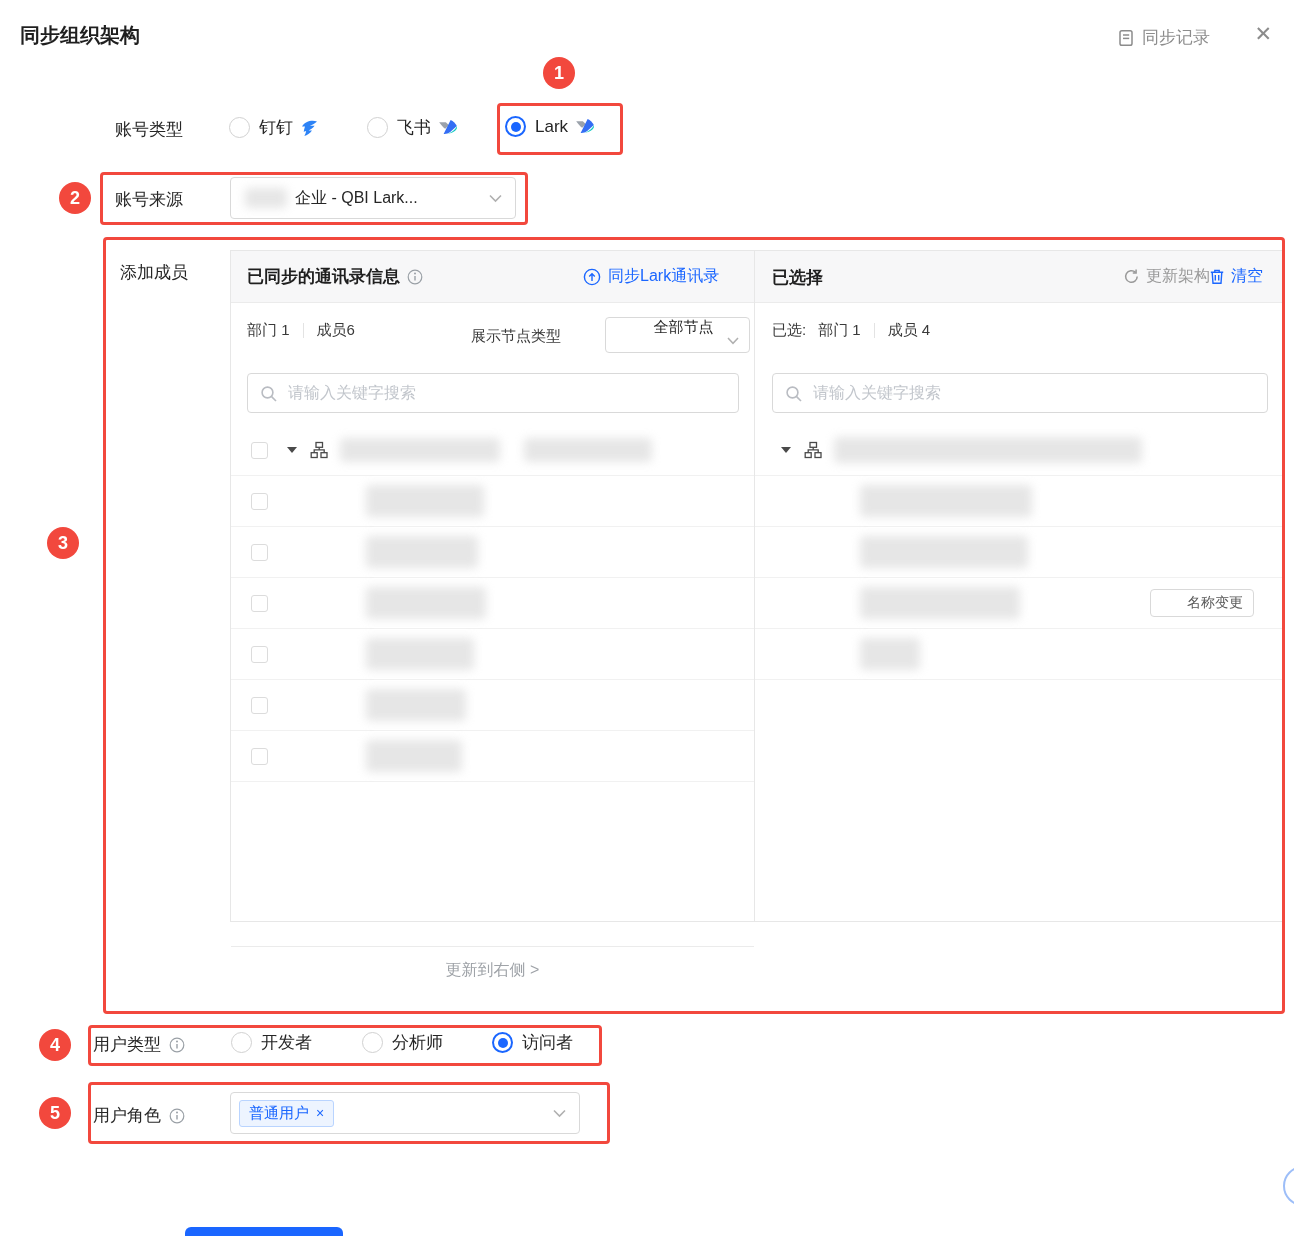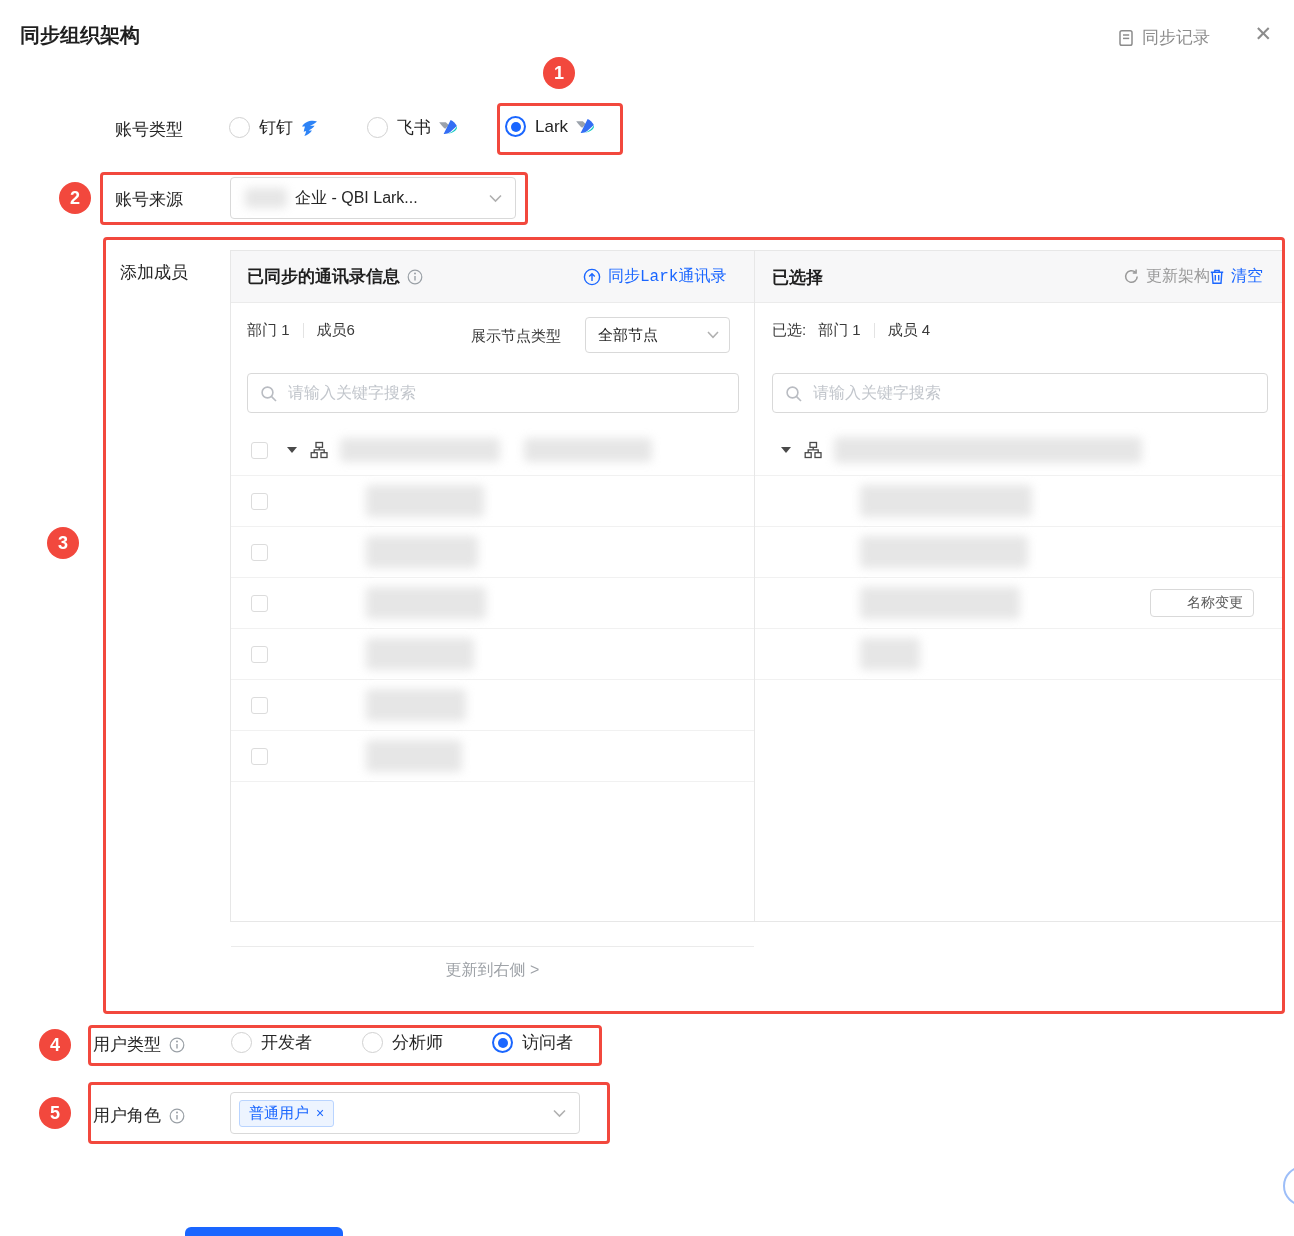--- a/index.html
+++ b/index.html
@@ -141,21 +141,21 @@
       <span class="panel-title">已同步的通讯录信息</span>
       <span style="display:flex;">
         <svg width="16" height="16" viewBox="0 0 16 16">
             <circle cx="8" cy="8" r="6.8" fill="none" stroke="#9AA0A6" stroke-width="1.2"></circle>
             <line x1="8" y1="7" x2="8" y2="11.5" stroke="#9AA0A6" stroke-width="1.4"></line>
             <circle cx="8" cy="4.6" r="1" fill="#9AA0A6"></circle>
           </svg>
       </span>
     </div>
 
-    <div class="abs flex" style="left:352px; top:15px; gap:7px; cursor:pointer;font-family:Liberation Mono, monospace;">
+    <div class="abs flex" style="left:352px; top:15px; gap:7px; cursor:pointer;">
       <span style="display:flex;">
         <svg width="18" height="18" viewBox="0 0 18 18">
             <circle cx="9" cy="9" r="7.6" fill="none" stroke="#1A66FF" stroke-width="1.4"></circle>
             <path d="M9 13 V6.2 M6.2 8.6 L9 5.8 L11.8 8.6" fill="none" stroke="#1A66FF" stroke-width="1.4"></path>
           </svg>
       </span>
       <span class="link">同步Lark通讯录</span>
     </div>
 
     <span class="abs panel-title" style="left:541px; top:15px;">已选择</span>
@@ -179,21 +179,21 @@
       <span class="link">清空</span>
     </div>
 
     <div class="abs flex" style="left:16px; top:70px;">
       <span class="stat">部门 1</span>
       <span class="stat-div"></span>
       <span class="stat">成员6</span>
     </div>
 
     <span class="abs stat" style="left:240px; top:76px;">展示节点类型</span>
-    <div class="select abs" style="left:354px; top:66px; width:145px; height:36px; cursor:pointer;">
+    <div class="select abs" style="left:374px; top:66px; width:145px; height:36px; cursor:pointer;flex-direction:column;">
       <span style="margin-left:12px; font-size:15px; color:#262626;">全部节点</span>
       <span style="margin-left:auto; margin-right:10px; display:flex;">
         <svg width="12" height="8" viewBox="0 0 12 8">
             <polyline points="1,1 6,6.3 11,1" fill="none" stroke="#B0B0B0" stroke-width="1.5"></polyline>
           </svg>
       </span>
     </div>
 
     <div class="abs flex" style="left:541px; top:70px;">
       <span class="stat">已选:</span>

